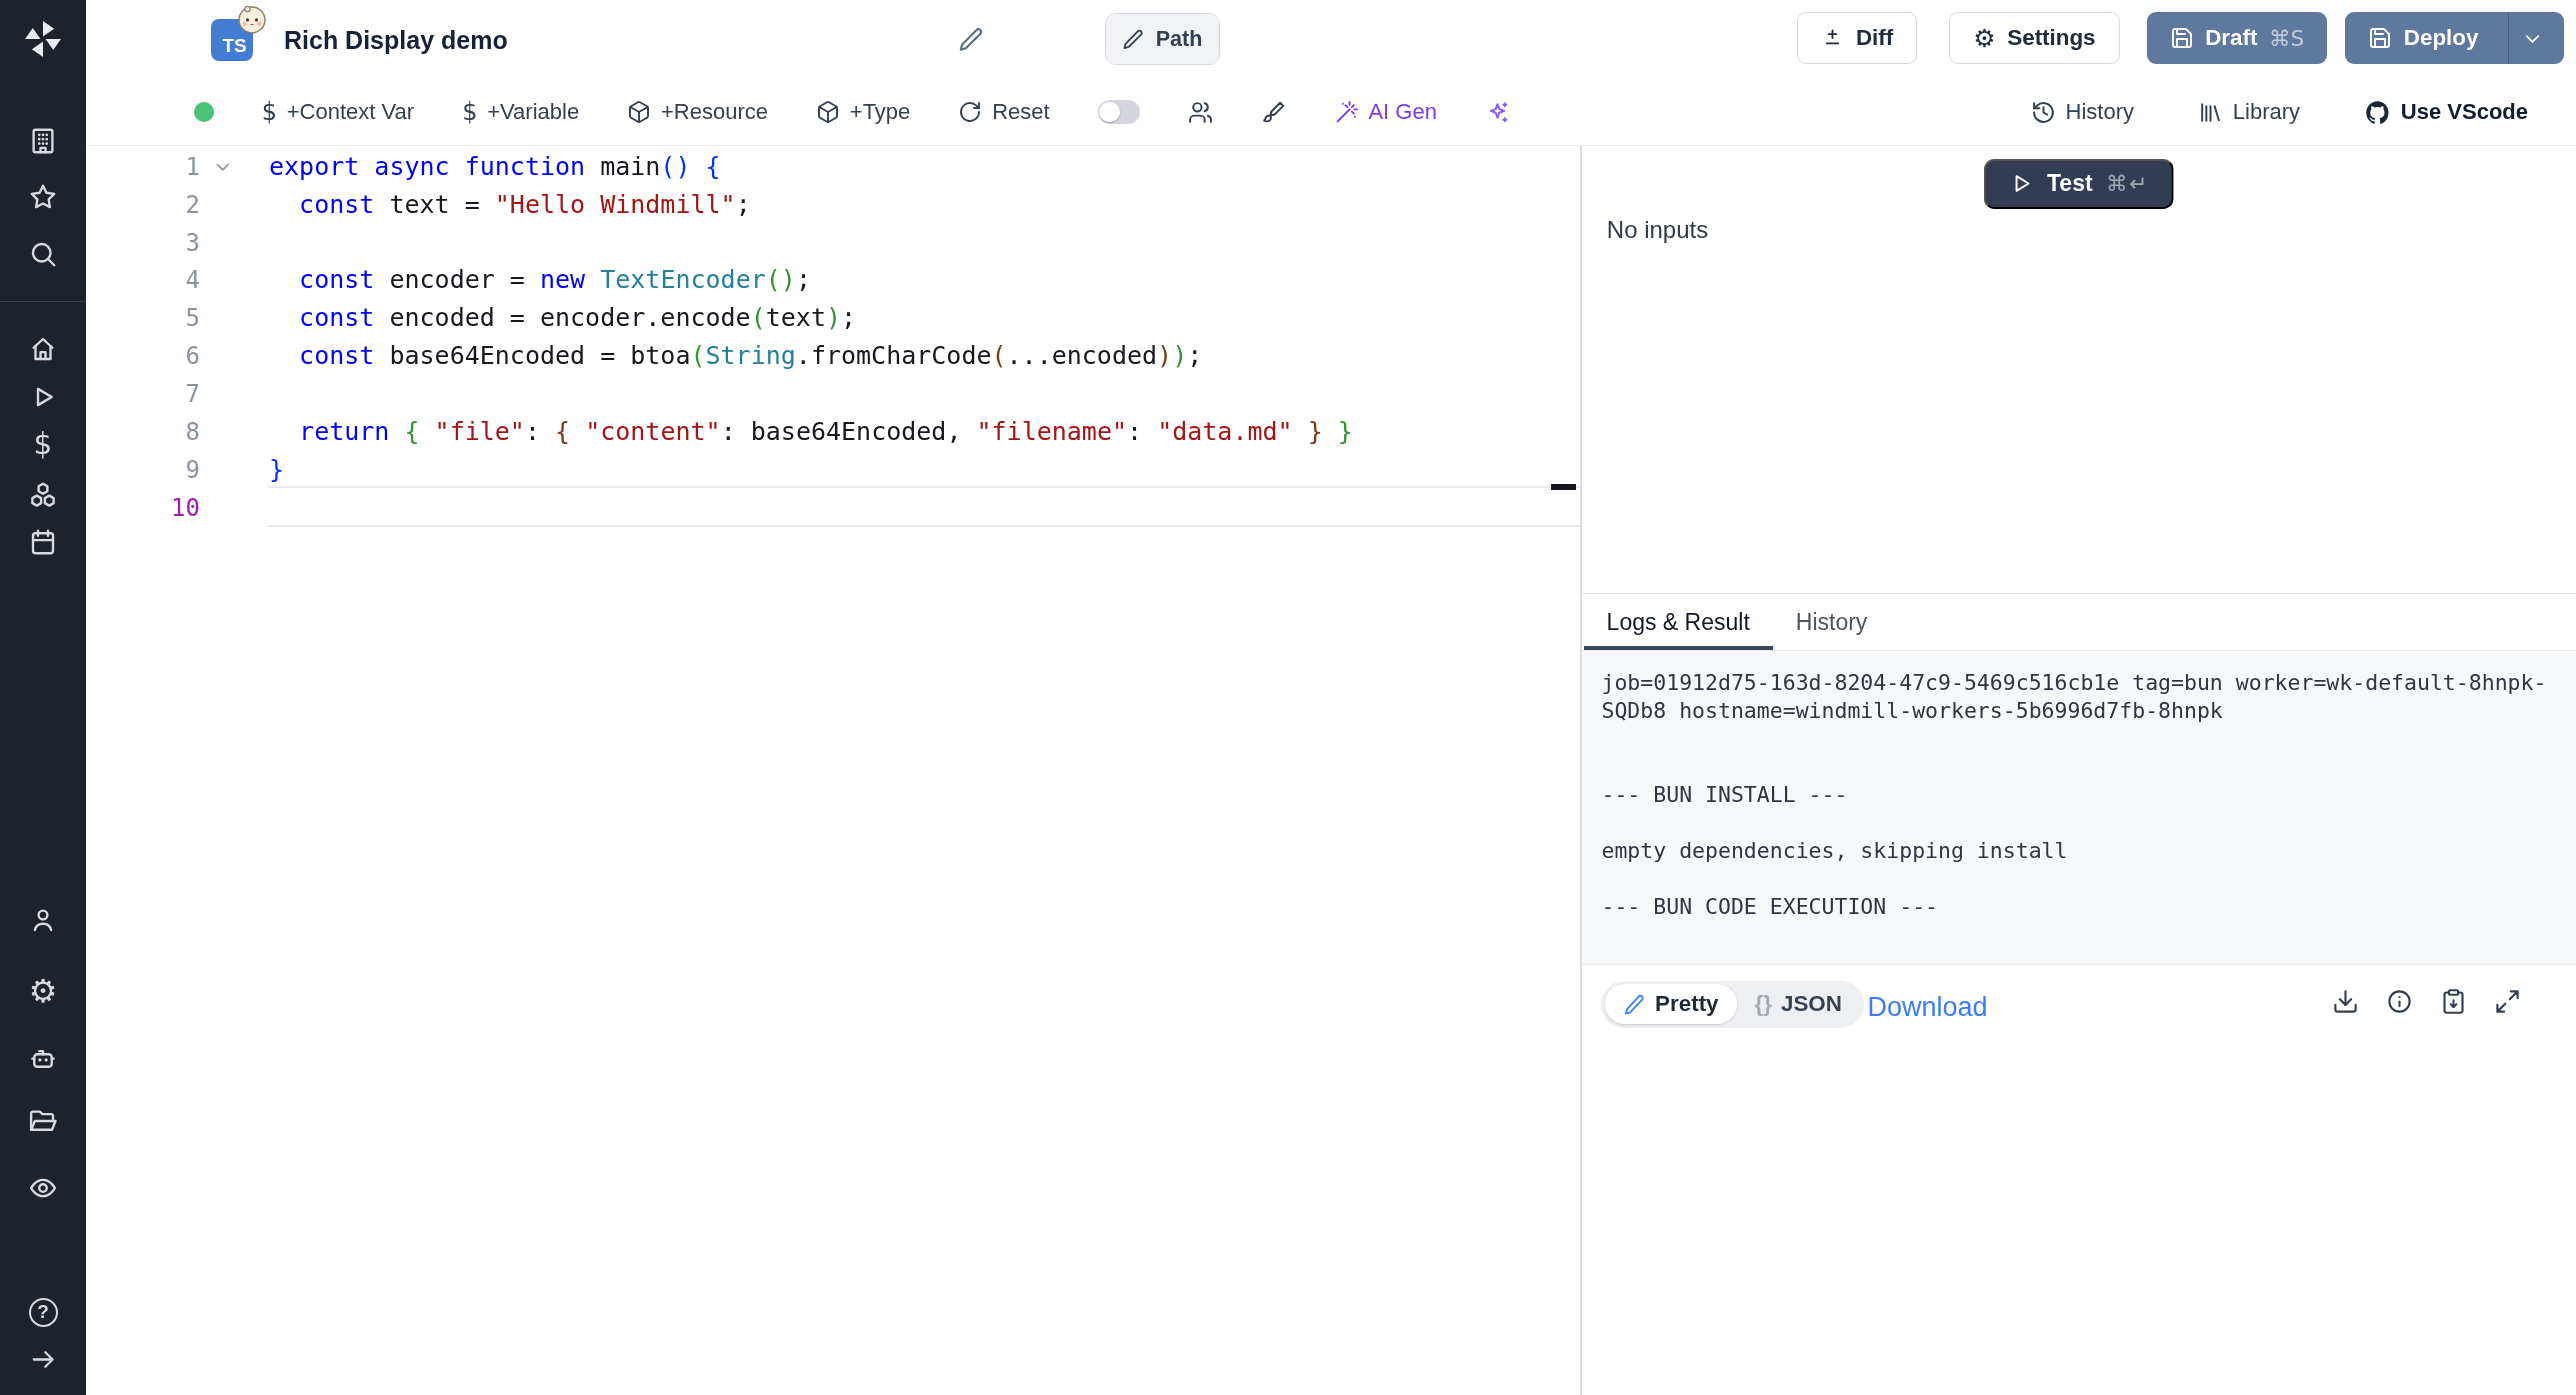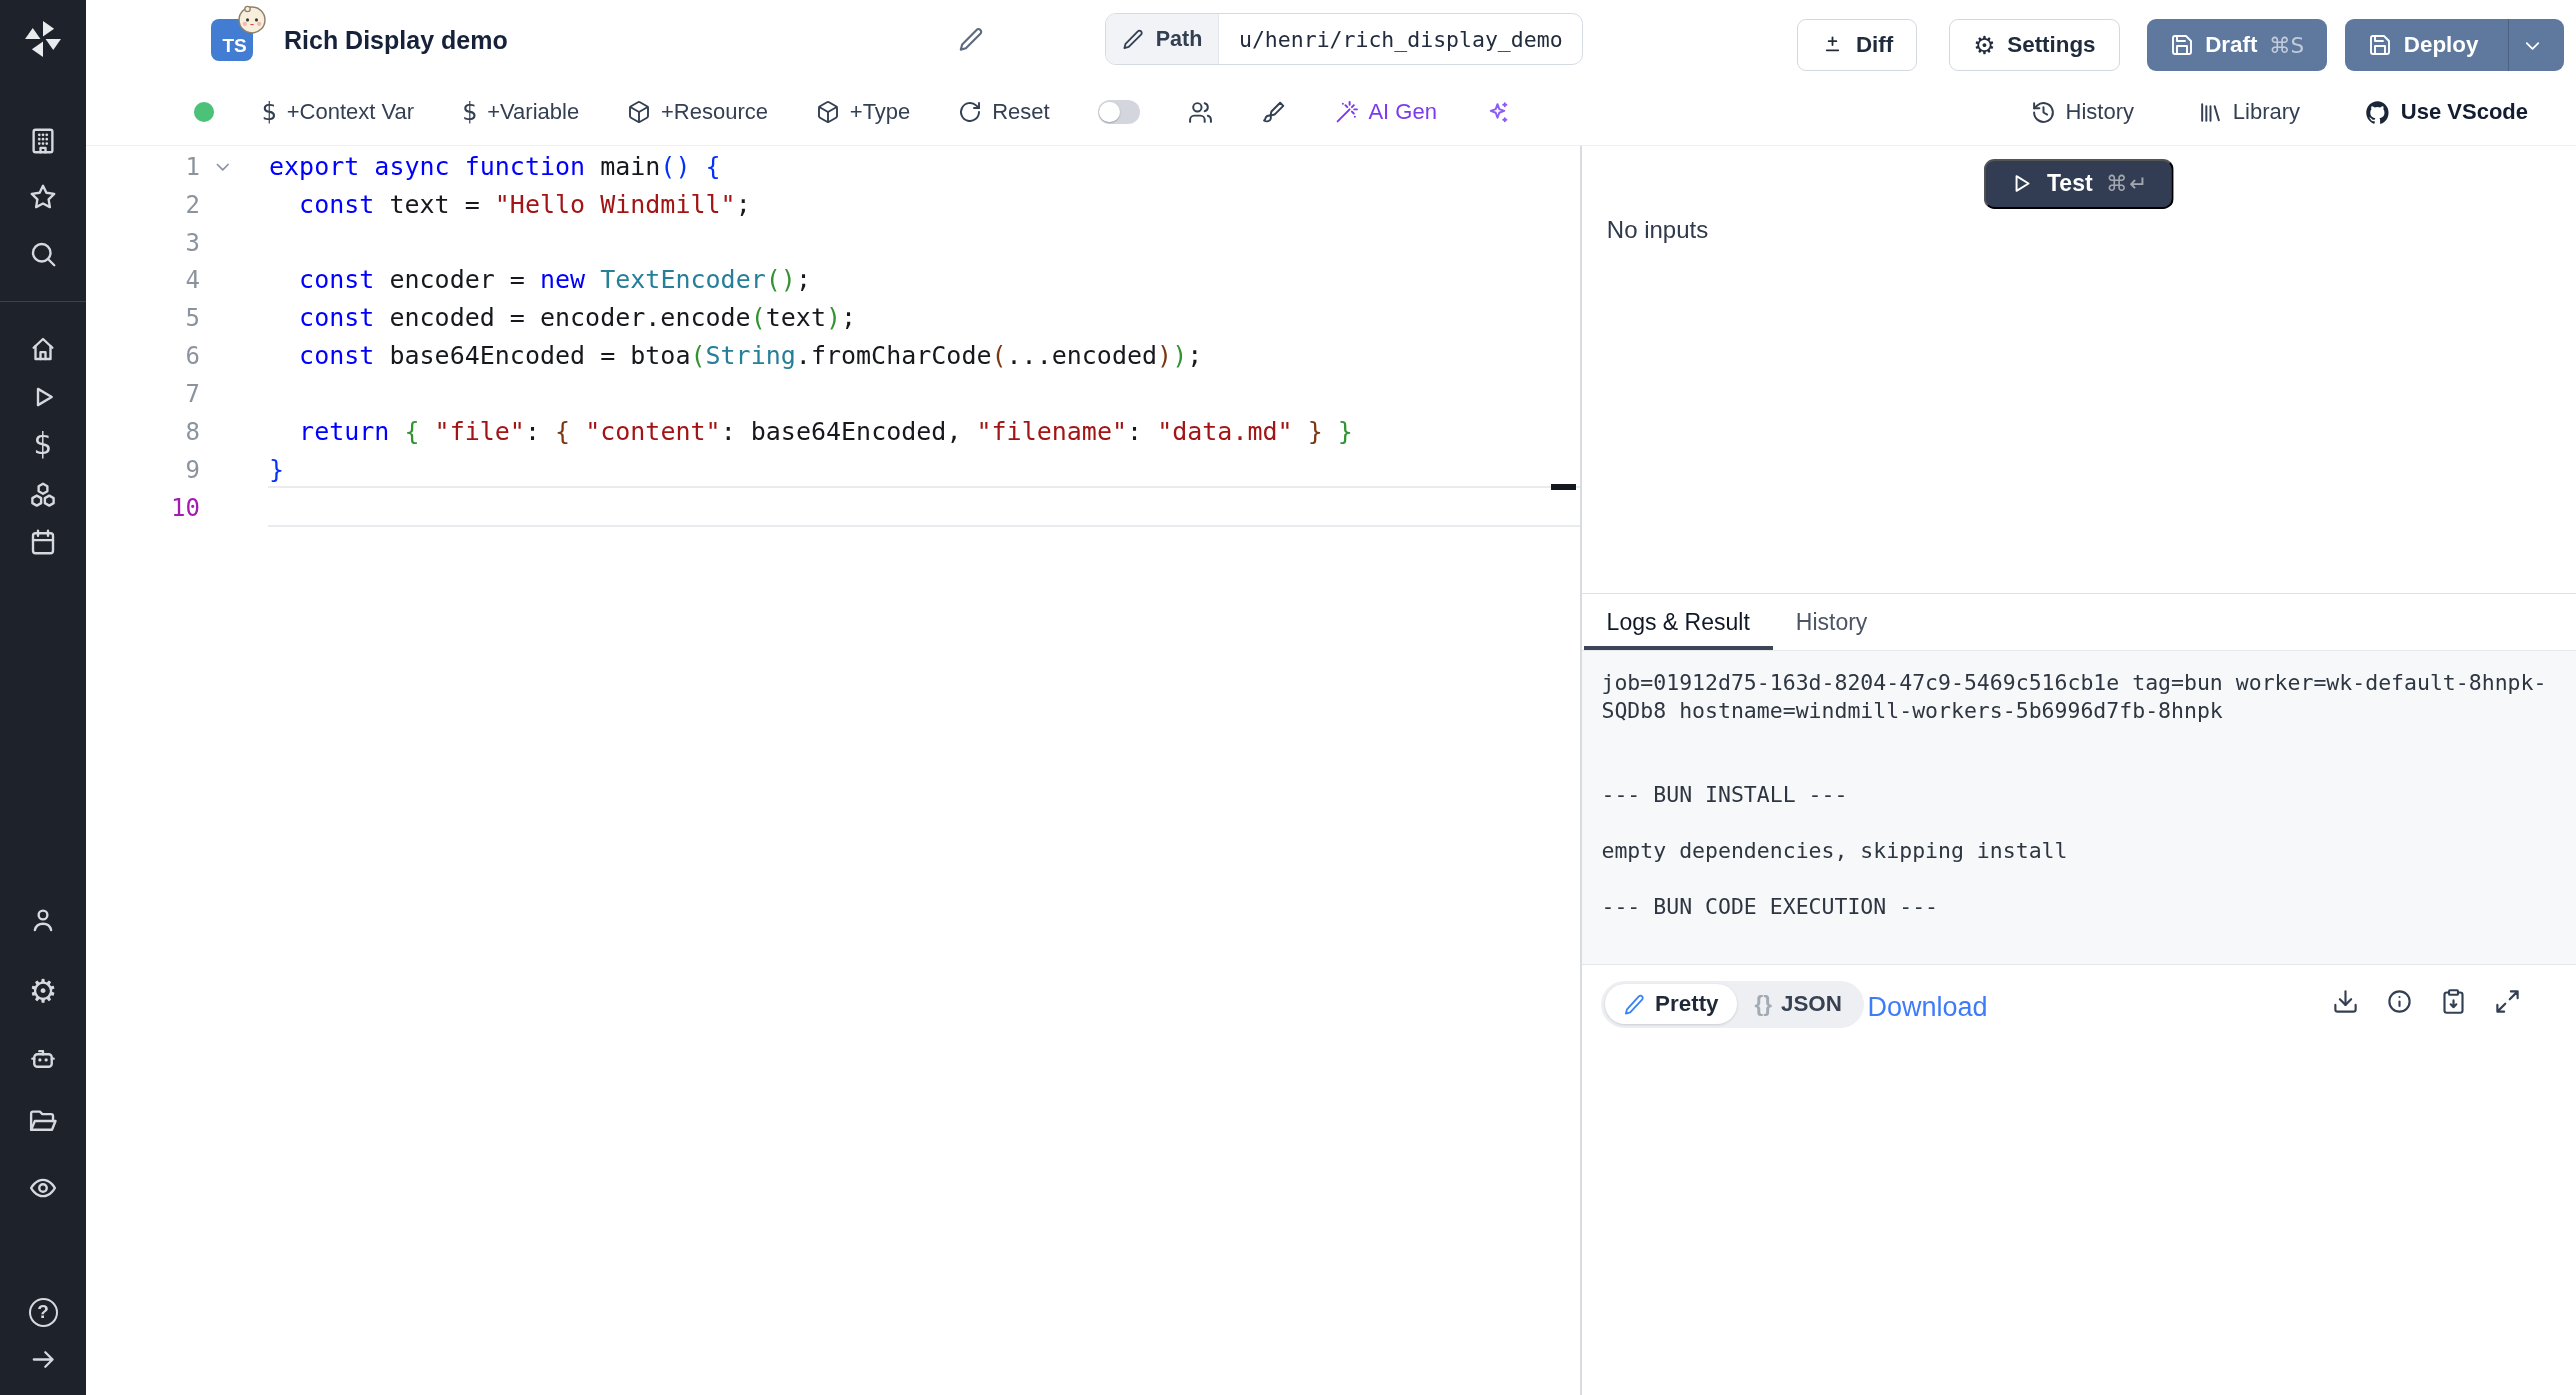--- a/index.html
+++ b/index.html
@@ -21,21 +21,21 @@
   
   .main { flex:1; display:flex; flex-direction:column; min-width:0; }
   .topbar { height:79px; position:relative; background:#fff; flex-shrink:0; }
   .lang-badge { position:absolute; left:125px; top:19px; width:42px; height:42px; background:#437dd3; border-radius:8px; color:#fff; font-weight:700; font-size:19px; display:flex; align-items:flex-end; justify-content:flex-end; padding:4.5px 6.3px; }
   .bun-emoji { position:absolute; left:149px; top:1.8px; }
   .page-title { position:absolute; left:198px; top:50%; transform:translateY(-50%); font-size:25px; font-weight:700; color:#16223a; }
   .edit-pencil { position:absolute; left:872px; top:26px; color:#5d6b7e; cursor:pointer; }
   .path-pill { position:absolute; left:1019px; top:13.4px; height:52px; display:flex; align-items:stretch; border:0.9px solid #d5dae1; border-radius:10.7px; overflow:hidden; background:#fff; }
   .path-left { background:#f1f3f6; display:flex; align-items:center; gap:10.7px; padding:0 16px; color:#333f52; font-weight:700; font-size:21.5px; border-right:0.9px solid #e3e7ec; cursor:pointer; }
   .path-value { display:flex; align-items:center; padding:0 19.7px; font-family:"DejaVu Sans Mono", monospace; font-size:21.5px; color:#222c3d; }
-  .top-actions { position:absolute; right:12.5px; top:19px; display:flex; align-items:center;border-radius:26px; }
+  .top-actions { position:absolute; right:12.5px; top:12px; display:flex; align-items:center;border-radius:26px; }
   .btn-white { height:52px; display:flex; align-items:center; gap:11.6px; background:#fff; border:0.9px solid #d3d8df; border-radius:9px; padding:0 23px; font-size:22.4px; font-weight:600; color:#202c3d; cursor:pointer; }
   .btn-slate { height:52px; display:flex; align-items:center; gap:11.6px; background:#5e789e; border:none; border-radius:9px; padding:0 23px; font-size:22.4px; font-weight:600; color:#fff; cursor:pointer; }
   .kbd-dim { color:rgba(255,255,255,.62); font-weight:400; font-size:21.5px; font-family:"DejaVu Sans", sans-serif; }
   .deploy-divider { width:0.9px; height:52px; background:rgba(0,0,0,.18); margin:0 0 0 18px; }
   .mr36{margin-right:32px;} .mr30{margin-right:27px;} .mr20{margin-right:18px;}
 
   
   .toolbar { height:66px; display:flex; align-items:center; padding:0 48px 0 108px; gap:48px; background:#fff; flex-shrink:0; }
   .status-dot { width:19.7px; height:19.7px; border-radius:50%; background:#4cc278; flex-shrink:0; }
   .tb-item { display:flex; align-items:center; gap:9.8px; font-size:22px; color:#333f52; cursor:pointer; white-space:nowrap; }
@@ -218,21 +218,20 @@
           </svg>
       </div>
 
       <div class="path-pill">
         <div class="path-left">
           <svg class="ico" width="23" height="23" viewBox="0 0 24 24">
               <path d="M16.5 3.5a2.4 2.4 0 0 1 3.4 3.4L7 19.8 2.5 21 3.7 16.5z"></path>
             </svg>
           <span>Path</span>
         </div>
-        <div class="path-value">u/henri/rich_display_demo</div>
       </div>
 
       <div class="top-actions">
         <button class="btn-white mr36">
           <svg class="ico" width="23" height="23" viewBox="0 0 24 24">
               <path d="M12 3.5v8M8 7.5h8M6 17h12"></path>
             </svg>
           <span>Diff</span>
         </button>
         <button class="btn-white mr30">

